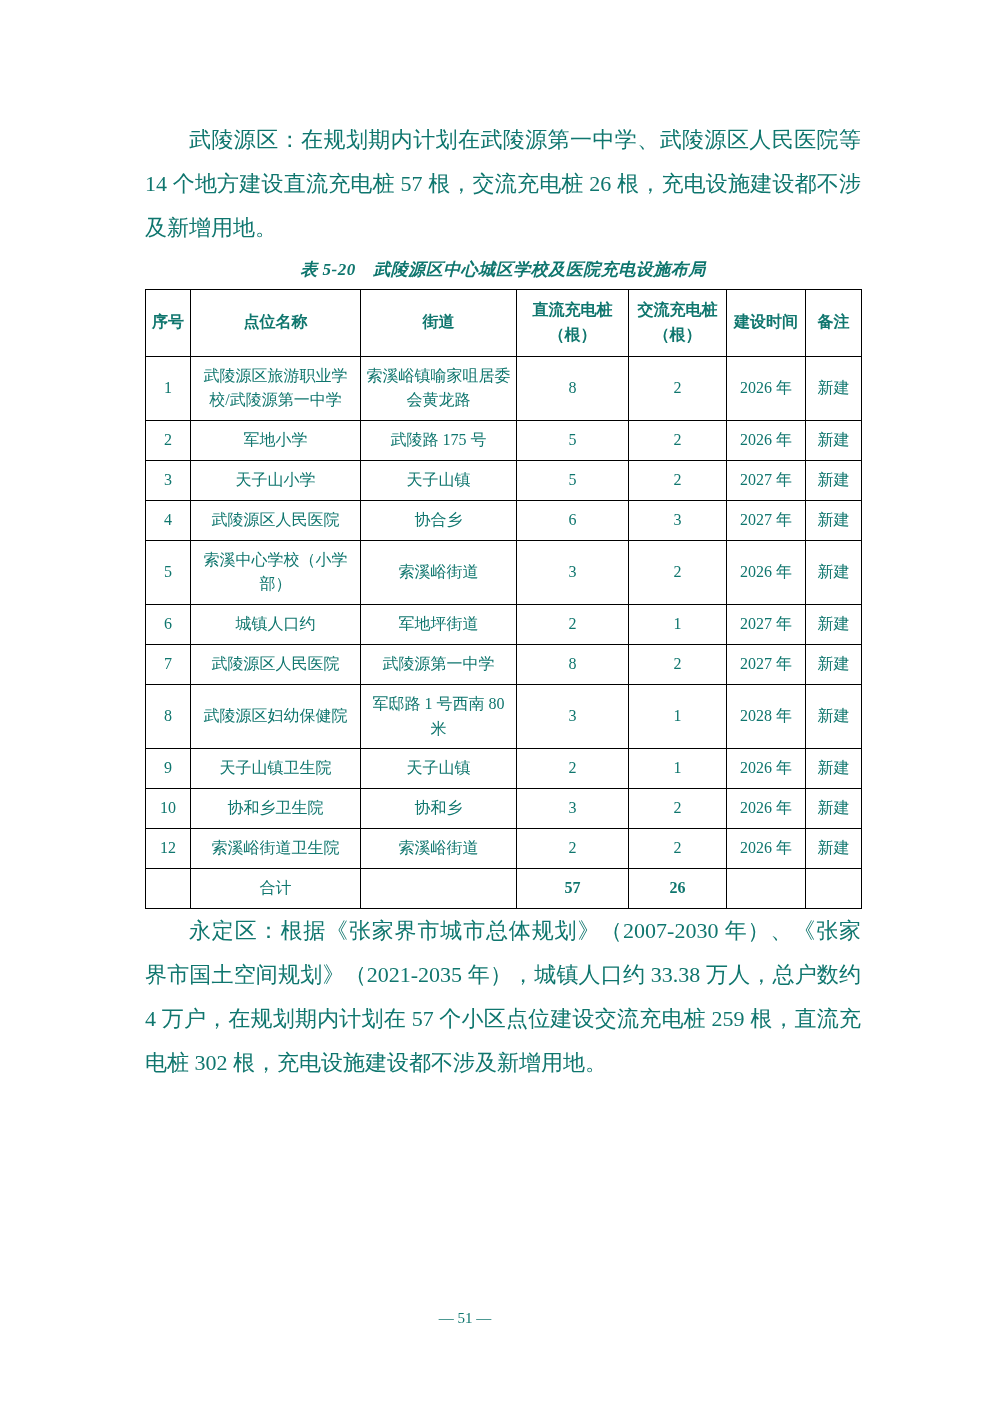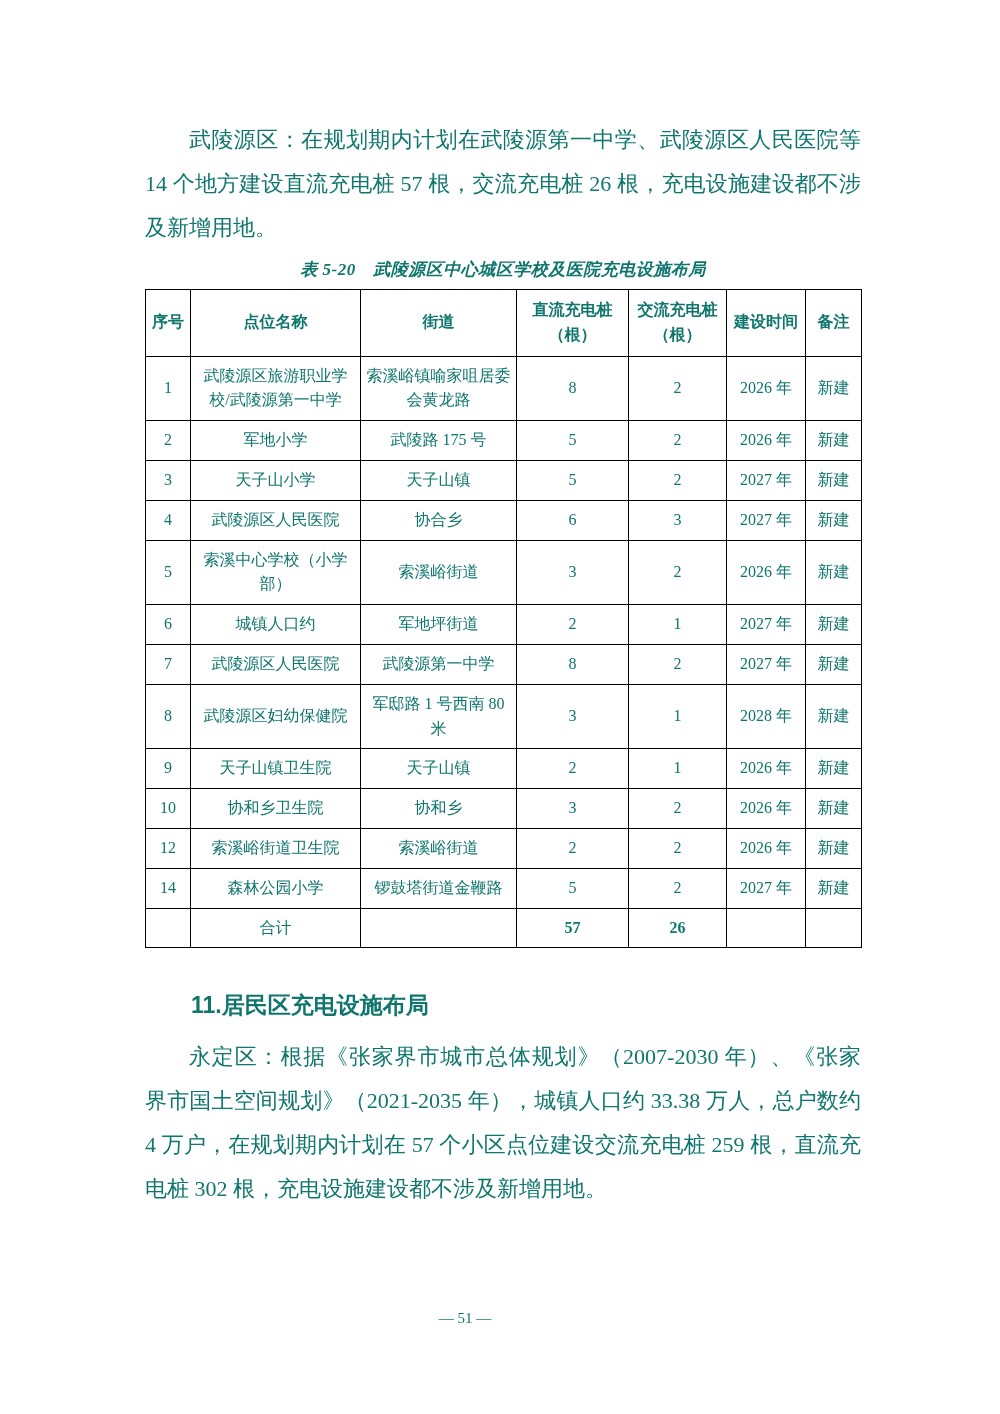--- a/index.html
+++ b/index.html
@@ -201,40 +201,30 @@
           <tr>
             <td>12</td>
             <td>索溪峪街道卫生院</td>
             <td>索溪峪街道</td>
             <td>2</td>
             <td>2</td>
             <td>2026 年</td>
             <td>新建</td>
           </tr>
           <tr>
-            <td>14</td>
-            <td>森林公园小学</td>
-            <td>锣鼓塔街道金鞭路</td>
-            <td>5</td>
-            <td>2</td>
-            <td>2027 年</td>
-            <td>新建</td>
-          </tr>
-          <tr>
             <td></td>
             <td>合计</td>
             <td></td>
             <td class="bold">57</td>
             <td class="bold">26</td>
             <td></td>
             <td></td>
           </tr>
         </tbody>
     </table>
 
-    <h2 class="section-heading">11.居民区充电设施布局</h2>
 
     <p class="body-text">永定区：根据《张家界市城市总体规划》（2007-2030 年）、《张家界市国土空间规划》（2021-2035 年），城镇人口约 33.38 万人，总户数约 4 万户，在规划期内计划在 57 个小区点位建设交流充电桩 259 根，直流充电桩 302 根，充电设施建设都不涉及新增用地。</p>
 
   </div>
 
   <div class="page-footer">— 51 —</div>
 </div>
 
 </body></html>

